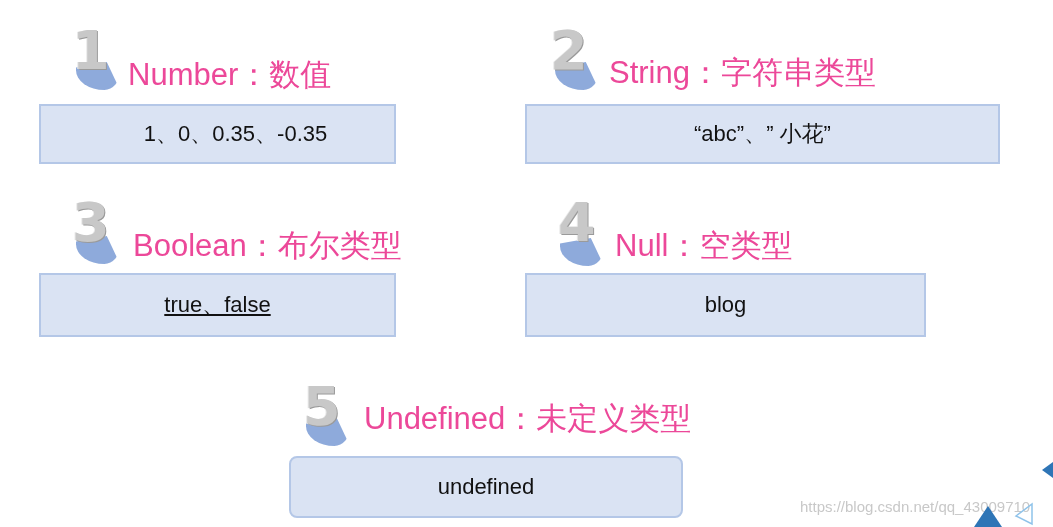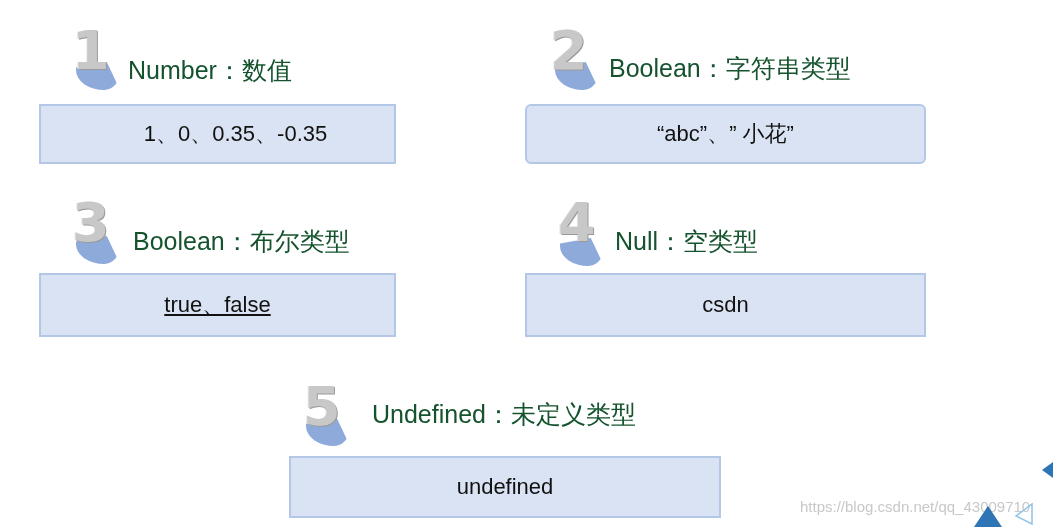--- a/index.html
+++ b/index.html
@@ -22,23 +22,23 @@
     .fan {
       position: absolute;
       width: 44px; height: 28px;
       background: #8eaadb;
       border-radius: 0 0 22px 40px / 0 0 26px 28px;
       clip-path: polygon(0 20%, 70% 0, 100% 100%, 0 100%);
       z-index: 1;
     }
     .title {
       position: absolute;
-      font-size: 25px;
+      font-size: 31px;
       white-space: nowrap;
-      color: #14532d;
+      color: #ec4899;
     }
     .box {
       position: absolute;
       background: #dae3f3;
       border: 2px solid #b4c7e7;
       box-sizing: border-box;
       display: flex; align-items: center; justify-content: center;
       font-size: 22px; color: #111;
     }
     .watermark {
@@ -53,43 +53,43 @@
 <div>
   <div class="fan" style="left:76px;top:62px;"></div>
   <div class="num" style="left:72px;top:24px;">1</div>
   <div class="title" style="left:128px;top:54px;">Number：数值</div>
   <div class="box" style="left:39px;top:104px;width:357px;height:60px;padding-left:36px;">1、0、0.35、-0.35</div>
 </div>
 
 <div>
   <div class="fan" style="left:555px;top:62px;"></div>
   <div class="num" style="left:550px;top:24px;">2</div>
-  <div class="title" style="left:609px;top:52px;">Boolean：字符串类型</div>
-  <div class="box" style="left:525px;top:104px;width:401px;height:60px;border-radius:6px;">“abc”、” 小花”</div>
+  <div class="title" style="left:609px;top:52px;">String：字符串类型</div>
+  <div class="box" style="left:525px;top:104px;width:475px;height:60px;">“abc”、” 小花”</div>
 </div>
 
 <div>
   <div class="fan" style="left:76px;top:236px;"></div>
   <div class="num" style="left:72px;top:196px;">3</div>
   <div class="title" style="left:133px;top:218px;margin-top:7px;">Boolean：布尔类型</div>
   <div class="box" style="left:39px;top:273px;width:357px;height:64px;text-decoration:underline;">true、false</div>
 </div>
 
 <div>
   <div class="fan" style="left:560px;top:238px;"></div>
   <div class="num" style="left:558px;top:196px;">4</div>
   <div class="title" style="left:615px;top:225px;">Null：空类型</div>
-  <div class="box" style="left:525px;top:273px;width:401px;height:64px;">csdn</div>
+  <div class="box" style="left:525px;top:273px;width:401px;height:64px;">blog</div>
 </div>
 
 <div>
   <div class="fan" style="left:306px;top:418px;"></div>
   <div class="num" style="left:303px;top:380px;">5</div>
-  <div class="title" style="left:364px;top:398px;margin-left:8px;">Undefined：未定义类型</div>
-  <div class="box" style="left:289px;top:456px;width:432px;height:62px;">undefined</div>
+  <div class="title" style="left:364px;top:398px;">Undefined：未定义类型</div>
+  <div class="box" style="left:289px;top:456px;width:394px;height:62px;border-radius:8px;">undefined</div>
 </div>
 
 <div class="watermark">https://blog.csdn.net/qq_43009710</div>
 
 <div class="tri" style="left:1042px;top:462px;border-top:8px solid transparent;border-bottom:8px solid transparent;border-right:11px solid #2e75b6;"></div>
 <div class="tri" style="left:974px;top:506px;border-left:14px solid transparent;border-right:14px solid transparent;border-bottom:21px solid #2e75b6;"></div>
 <svg style="position:absolute;left:1014px;top:502px;" width="20" height="24">
   <polygon points="18,2 18,22 2,14" fill="none" stroke="#8fc3ea" stroke-width="1.5"></polygon>
 </svg>
 

